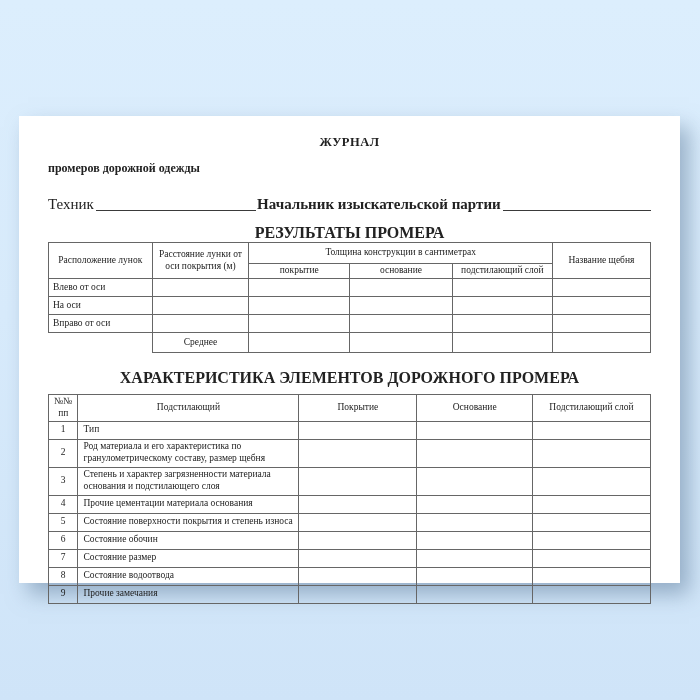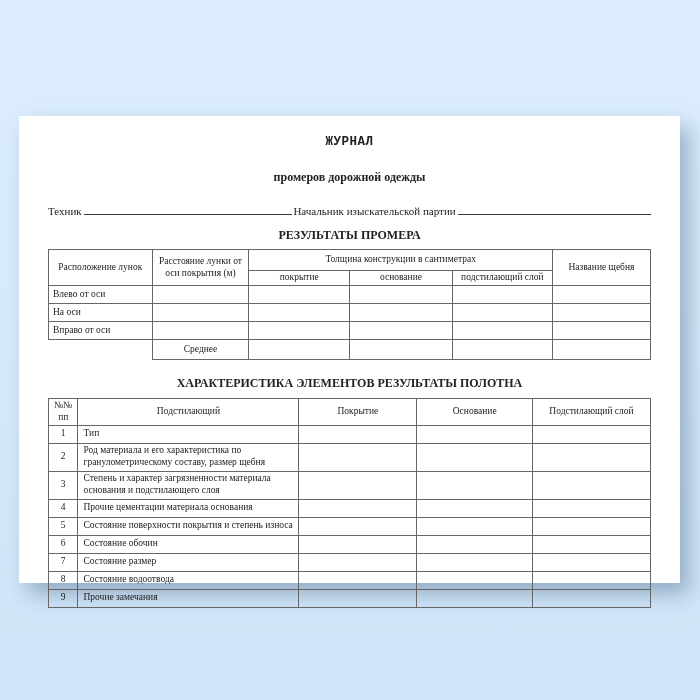--- a/index.html
+++ b/index.html
@@ -17,55 +17,54 @@
     width: 661px; height: 467px;
     background: #ffffff;
     box-shadow: 9px 11px 20px rgba(96, 125, 155, 0.55);
     padding: 19px 29px 0 29px;
   }
   .form-title {
     text-align: center;
     font-weight: bold;
     font-size: 12.5px;
     letter-spacing: 0.5px;
-    font-family: Liberation Mono, monospace;
   }
   .form-subtitle {
-    text-align: center;
+    text-align: left;
     font-weight: bold;
     font-size: 12px;
-    margin-top: 21px;
+    margin-top: 11px;
   }
   .sigline {
     display: flex;
     align-items: flex-end;
-    font-size: 11px;
+    font-size: 15px;
     margin-top: 20px;
     white-space: nowrap;
   }
   .sigline .fill {
     border-bottom: 1px solid #3a3a3a;
     margin: 0 0 2px 2px;
   }
   .sigline .fill-1 { flex: 1.08; }
   .sigline .fill-2 { flex: 1; }
-  .sigline .right-label { margin-left: 1px; }
+  .sigline .right-label { margin-left: 1px; font-weight: bold; }
   .section-title {
     text-align: center;
     font-weight: bold;
-    font-size: 12px;
+    font-size: 16px;
   }
   .st-1 { margin-top: 11px; }
   .st-2 { margin-top: 16px; }
   table {
     width: 100%;
     border-collapse: collapse;
     table-layout: fixed;
     font-size: 9.5px;
-    margin-top: 6px;
+    margin-top: 0;
   }
   td {
     border: 1px solid #666;
     vertical-align: middle;
     padding: 1px 4px;
     line-height: 1.25;
   }
   td.c { text-align: center; padding: 1px 2px; }
   tr.t1-h1 td { height: 21px; }
   tr.t1-h2 td { height: 15px; }
@@ -144,21 +143,21 @@
         <td class="ghost"></td>
         <td class="c">Среднее</td>
         <td></td>
         <td></td>
         <td></td>
         <td></td>
       </tr>
     </tbody>
   </table>
 
-  <div class="section-title st-2">ХАРАКТЕРИСТИКА ЭЛЕМЕНТОВ РЕЗУЛЬТАТЫ ПОЛОТНА</div>
+  <div class="section-title st-2">ХАРАКТЕРИСТИКА ЭЛЕМЕНТОВ ДОРОЖНОГО ПРОМЕРА</div>
 
   <table class="t2">
     <colgroup>
       <col style="width:4.9%">
         <col style="width:36.7%">
         <col style="width:19.6%">
       <col style="width:19.2%">
         <col style="width:19.6%">
     </colgroup>
     <tbody>

